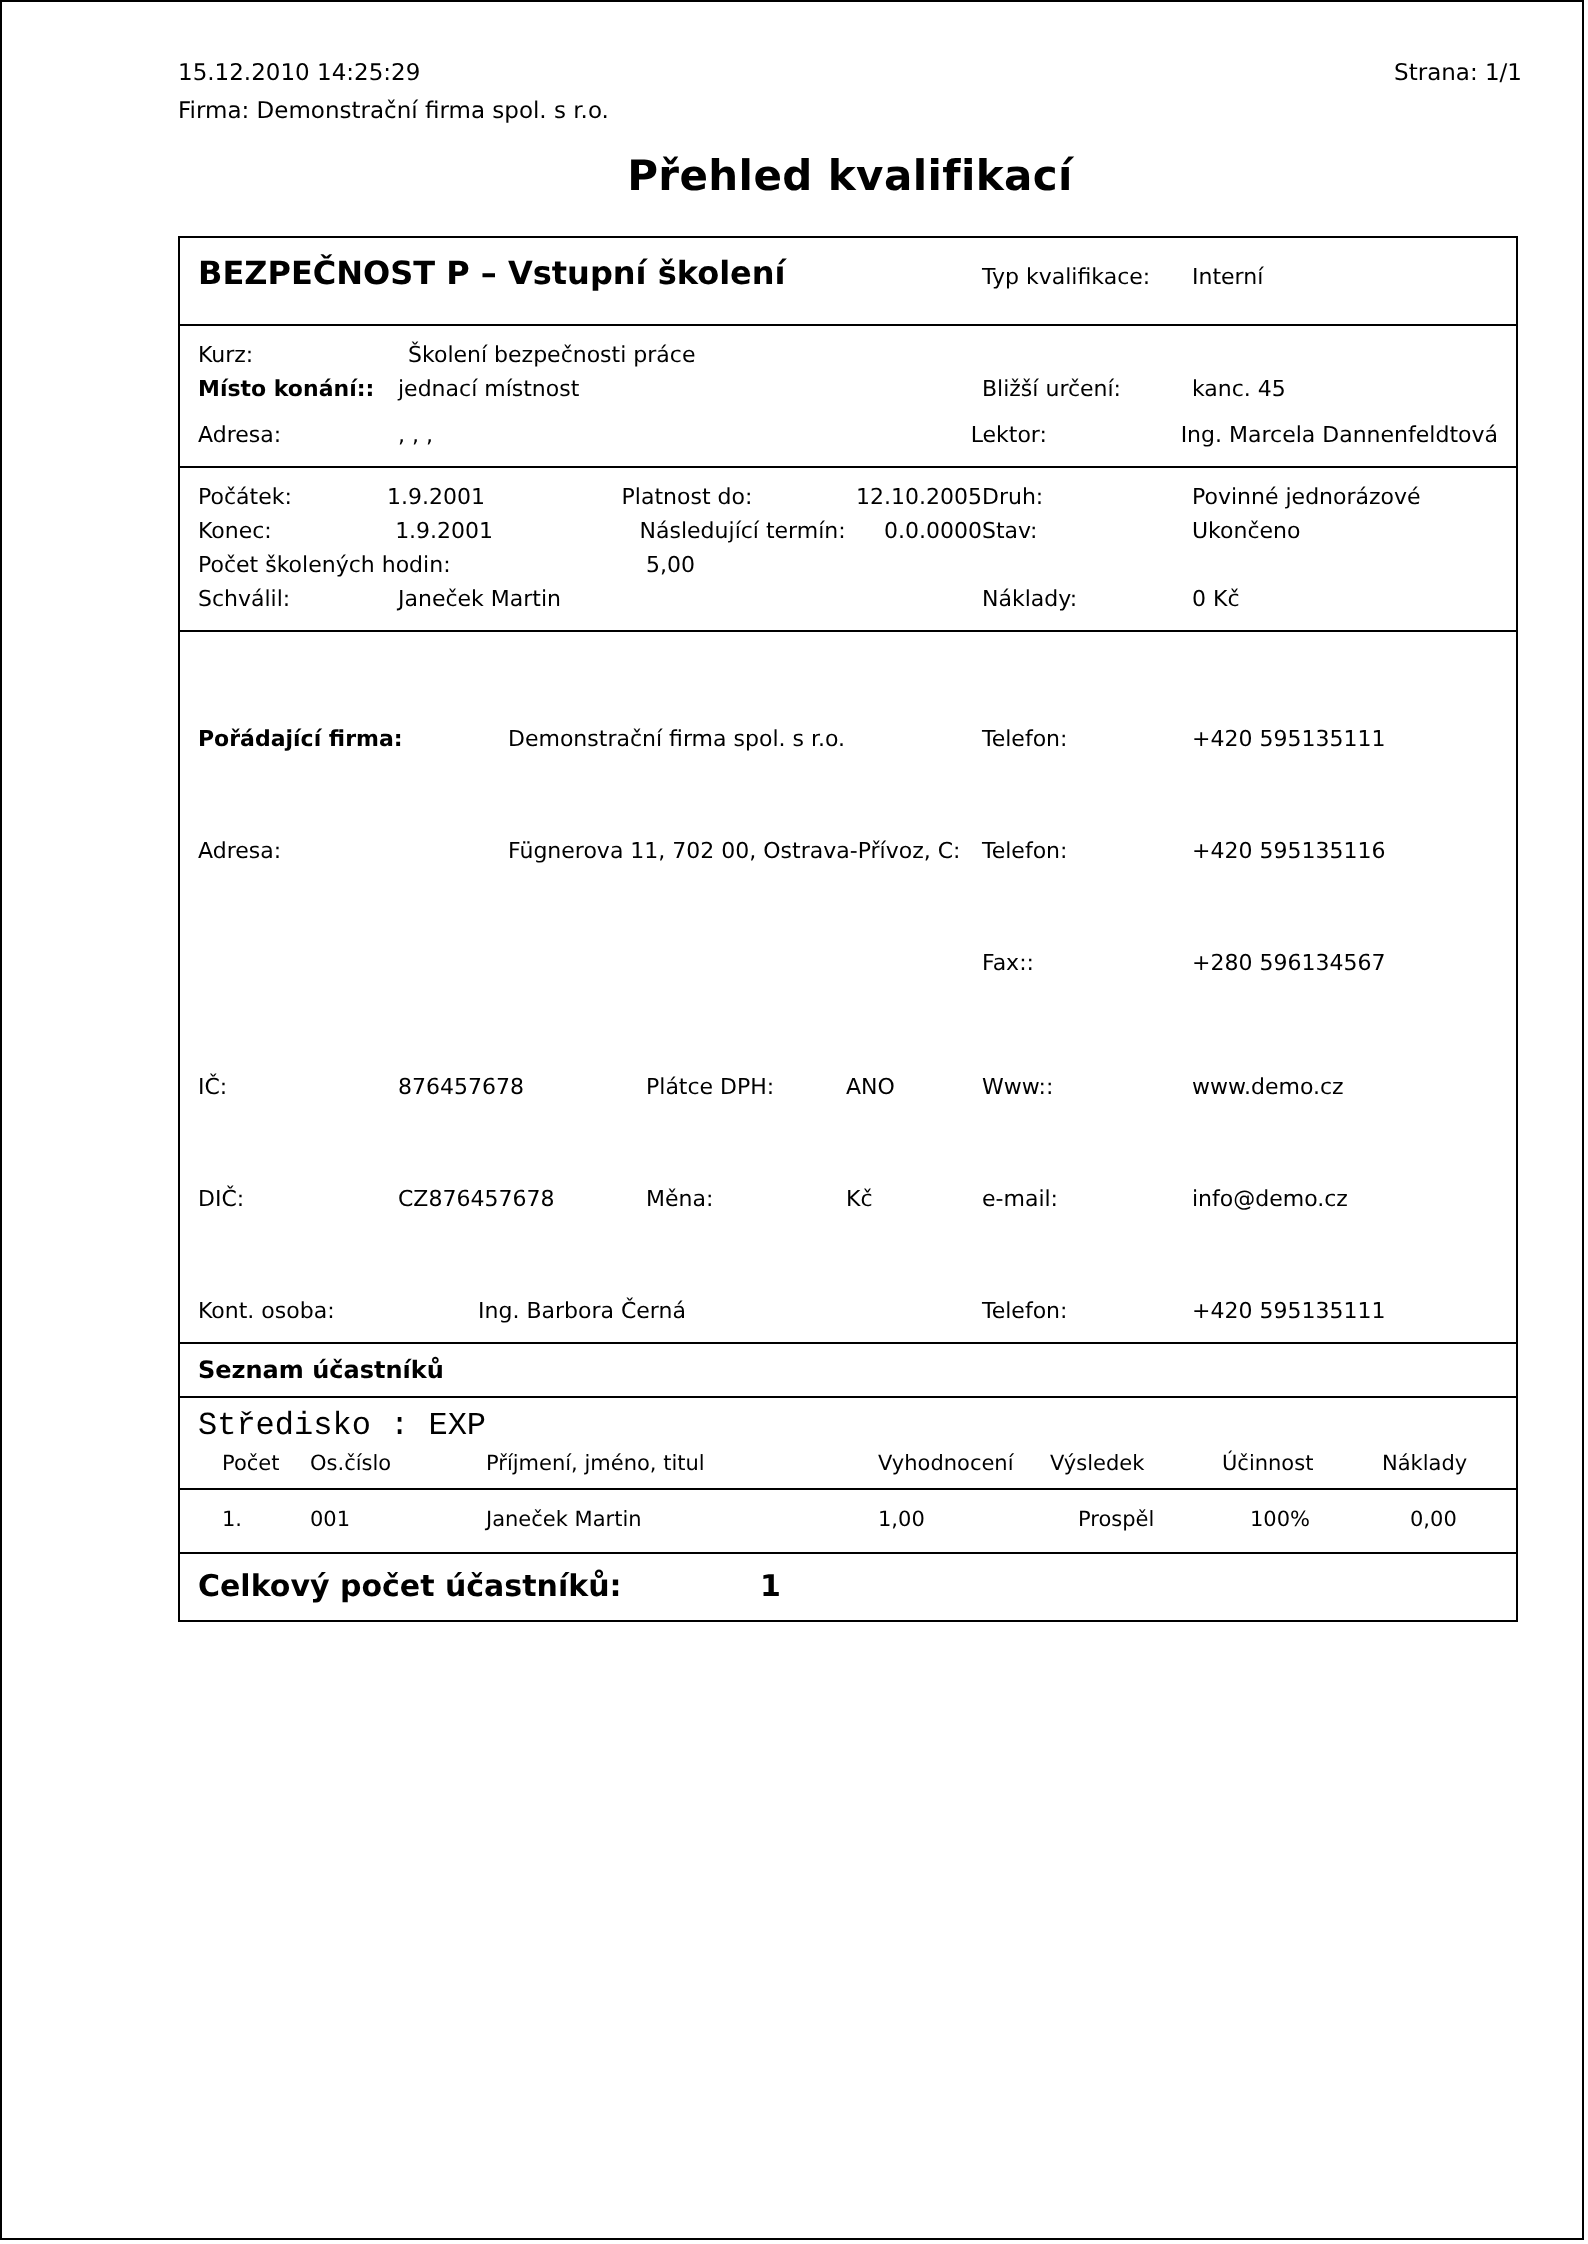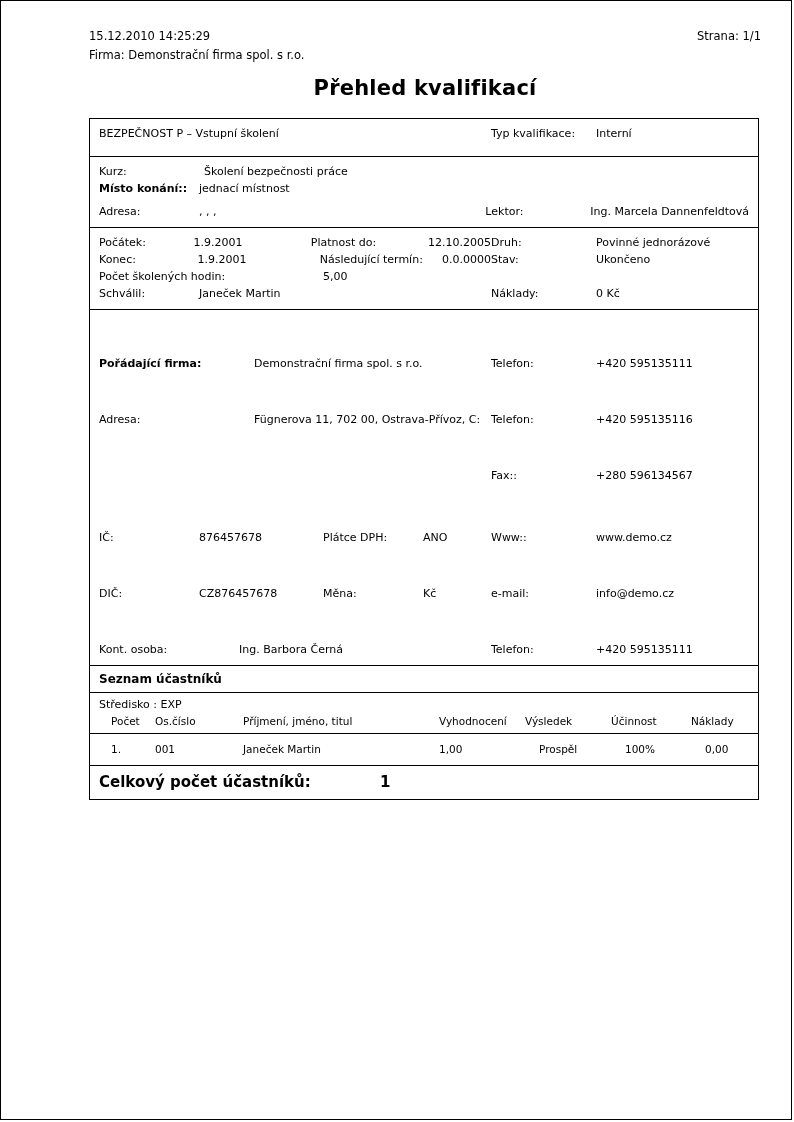--- a/index.html
+++ b/index.html
@@ -83,36 +83,37 @@
   .w-kurz   { width: 105px; }
   .w-porad  { width: 155px; }
   .w-tel    { width: 105px; margin-top: 39px; }
   .w-dph    { width: 100px; }
 
   .title-row {
     display: flex;
     align-items: baseline;
   }
   .kval-title {
-    font-weight: normal;
-    font-size: 11px;
+    font-weight: bold;
+    font-size: 16px;
     width: 392px;
   }
   .typ-lbl { width: 105px; }
 
   
   .sezn {
     font-weight: bold;
     font-size: 12px;
     padding: 6px 9px 6px 9px;
     border-bottom: 1px solid #000000;
   }
   .stred {
     padding: 5px 9px 0 9px;
-    font-size: 11px;
+    font-size: 16px;
+    font-family: Liberation Mono, monospace;
   }
   .tbl {
     width: 100%;
     border-collapse: collapse;
     font-size: 10.5px;
   }
   .tbl th {
     font-weight: normal;
     text-align: left;
     padding: 4px 0 6px 0;
@@ -170,20 +171,24 @@
         <div class="row">
           <div class="col-r">
             <span class="lbl w-kurz">Kurz:</span>
             <span class="val">Školení bezpečnosti práce</span>
           </div>
         </div>
         <div class="row">
           <div class="col-l">
             <span class="lbl b w-popis">Místo konání::</span>
             <span class="val">jednací místnost</span>
+          </div>
+          <div class="col-r">
+            <span class="lbl w-kurz">Bližší určení:</span>
+            <span class="val">kanc. 45</span>
           </div>
         </div>
         <div class="row" style="margin-top:6px;">
           <div class="col-l">
             <span class="lbl w-popis">Adresa:</span>
             <span class="val">, , ,</span>
           </div>
           <div class="col-r">
             <span class="lbl w-kurz">Lektor:</span>
             <span class="val">Ing. Marcela Dannenfeldtová</span>

